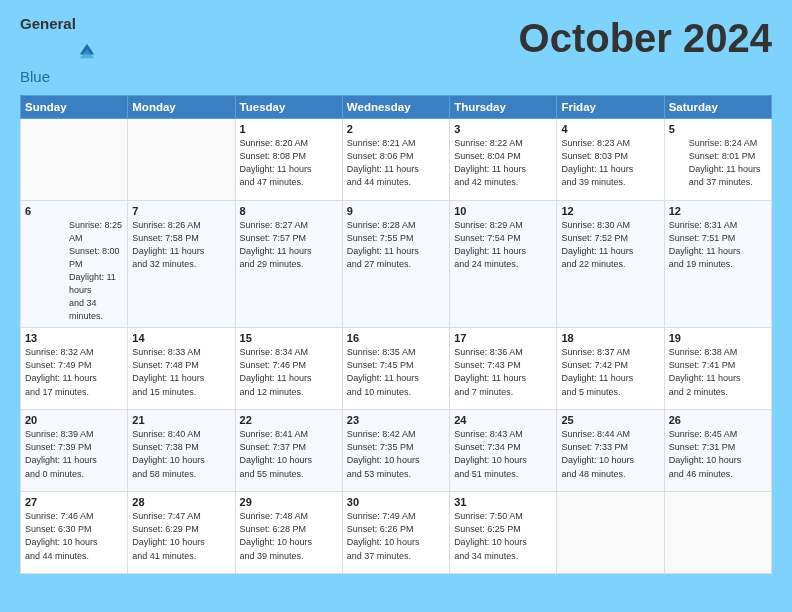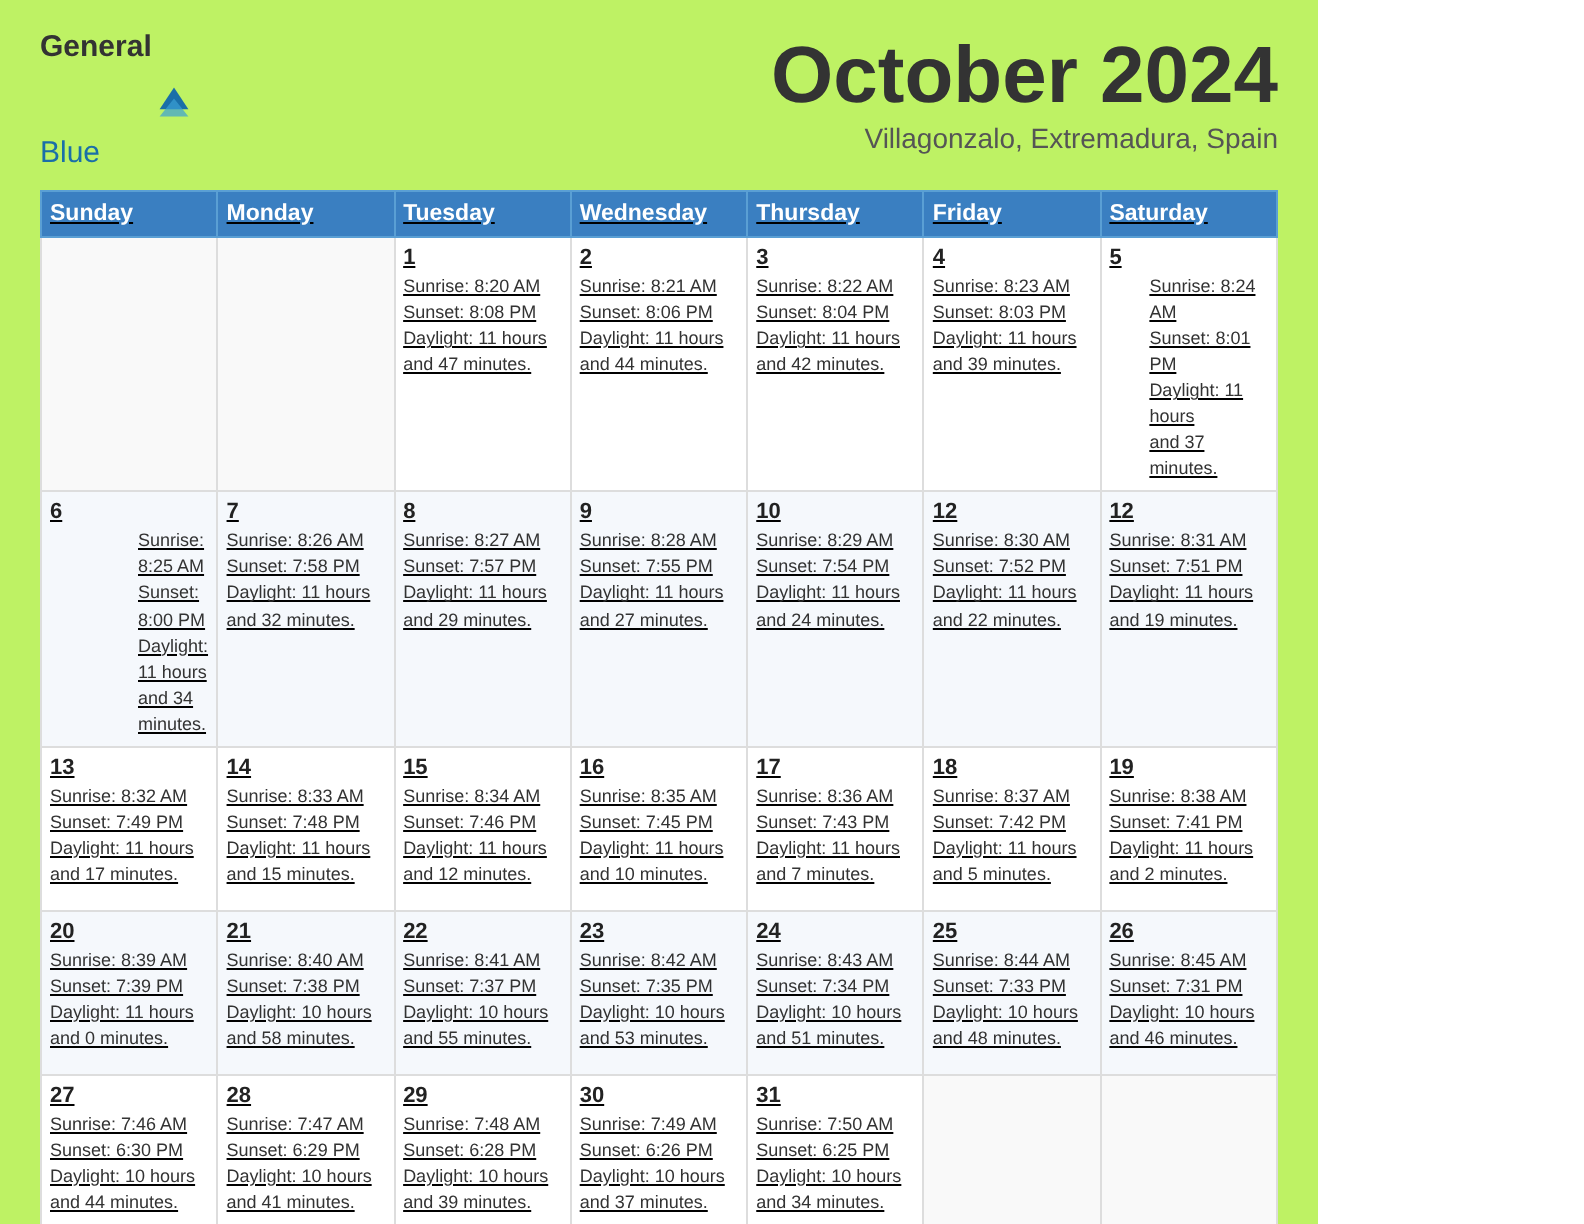--- a/index.html
+++ b/index.html
@@ -4,23 +4,23 @@
   <style>
     * { margin: 0; padding: 0; box-sizing: border-box; }
     body {
       font-family: Arial, sans-serif;
       background: #fff;
       width: 792px;
       height: 612px;
       overflow: hidden;
     }
     .page {
-      width: 659px;
+      width: 792px;
       height: 612px;
-      background: #bef264;
+      background: #7dd3fc;
       padding: 16px 20px 10px 20px;
     }
     .header {
       display: flex;
       justify-content: space-between;
       align-items: flex-start;
       margin-bottom: 10px;
     }
     .logo {
       display: flex;
@@ -56,21 +56,20 @@
       color: #333;
     }
     .location {
       font-size: 14px;
       color: #555;
     }
     .calendar {
       width: 100%;
       border-collapse: collapse;
       table-layout: fixed;
-      text-decoration: underline;
     }
     .calendar th {
       background: #3a7fc1;
       color: #fff;
       font-size: 11.5px;
       font-weight: bold;
       padding: 5px 4px;
       text-align: left;
       border: 1px solid #5a9fd4;
     }
@@ -115,21 +114,20 @@
         <span class="logo-general">General</span>
         <span class="logo-blue">Blue</span>
       </div>
       <svg class="logo-icon" viewBox="0 0 20 20">
         <polygon points="2,14 10,2 18,14" fill="#1a6fa8"></polygon>
         <polygon points="2,18 10,8 18,18" fill="#3a9fd4" opacity="0.7"></polygon>
       </svg>
     </div>
     <div class="title-block">
       <div class="month-title">October 2024</div>
-      <div class="location">Villagonzalo, Extremadura, Spain</div>
     </div>
   </div>
 
   <table class="calendar">
     <thead>
       <tr>
       <th>Sunday</th>
           <th>Monday</th>
           <th>Tuesday</th>
           <th>Wednesday</th>

